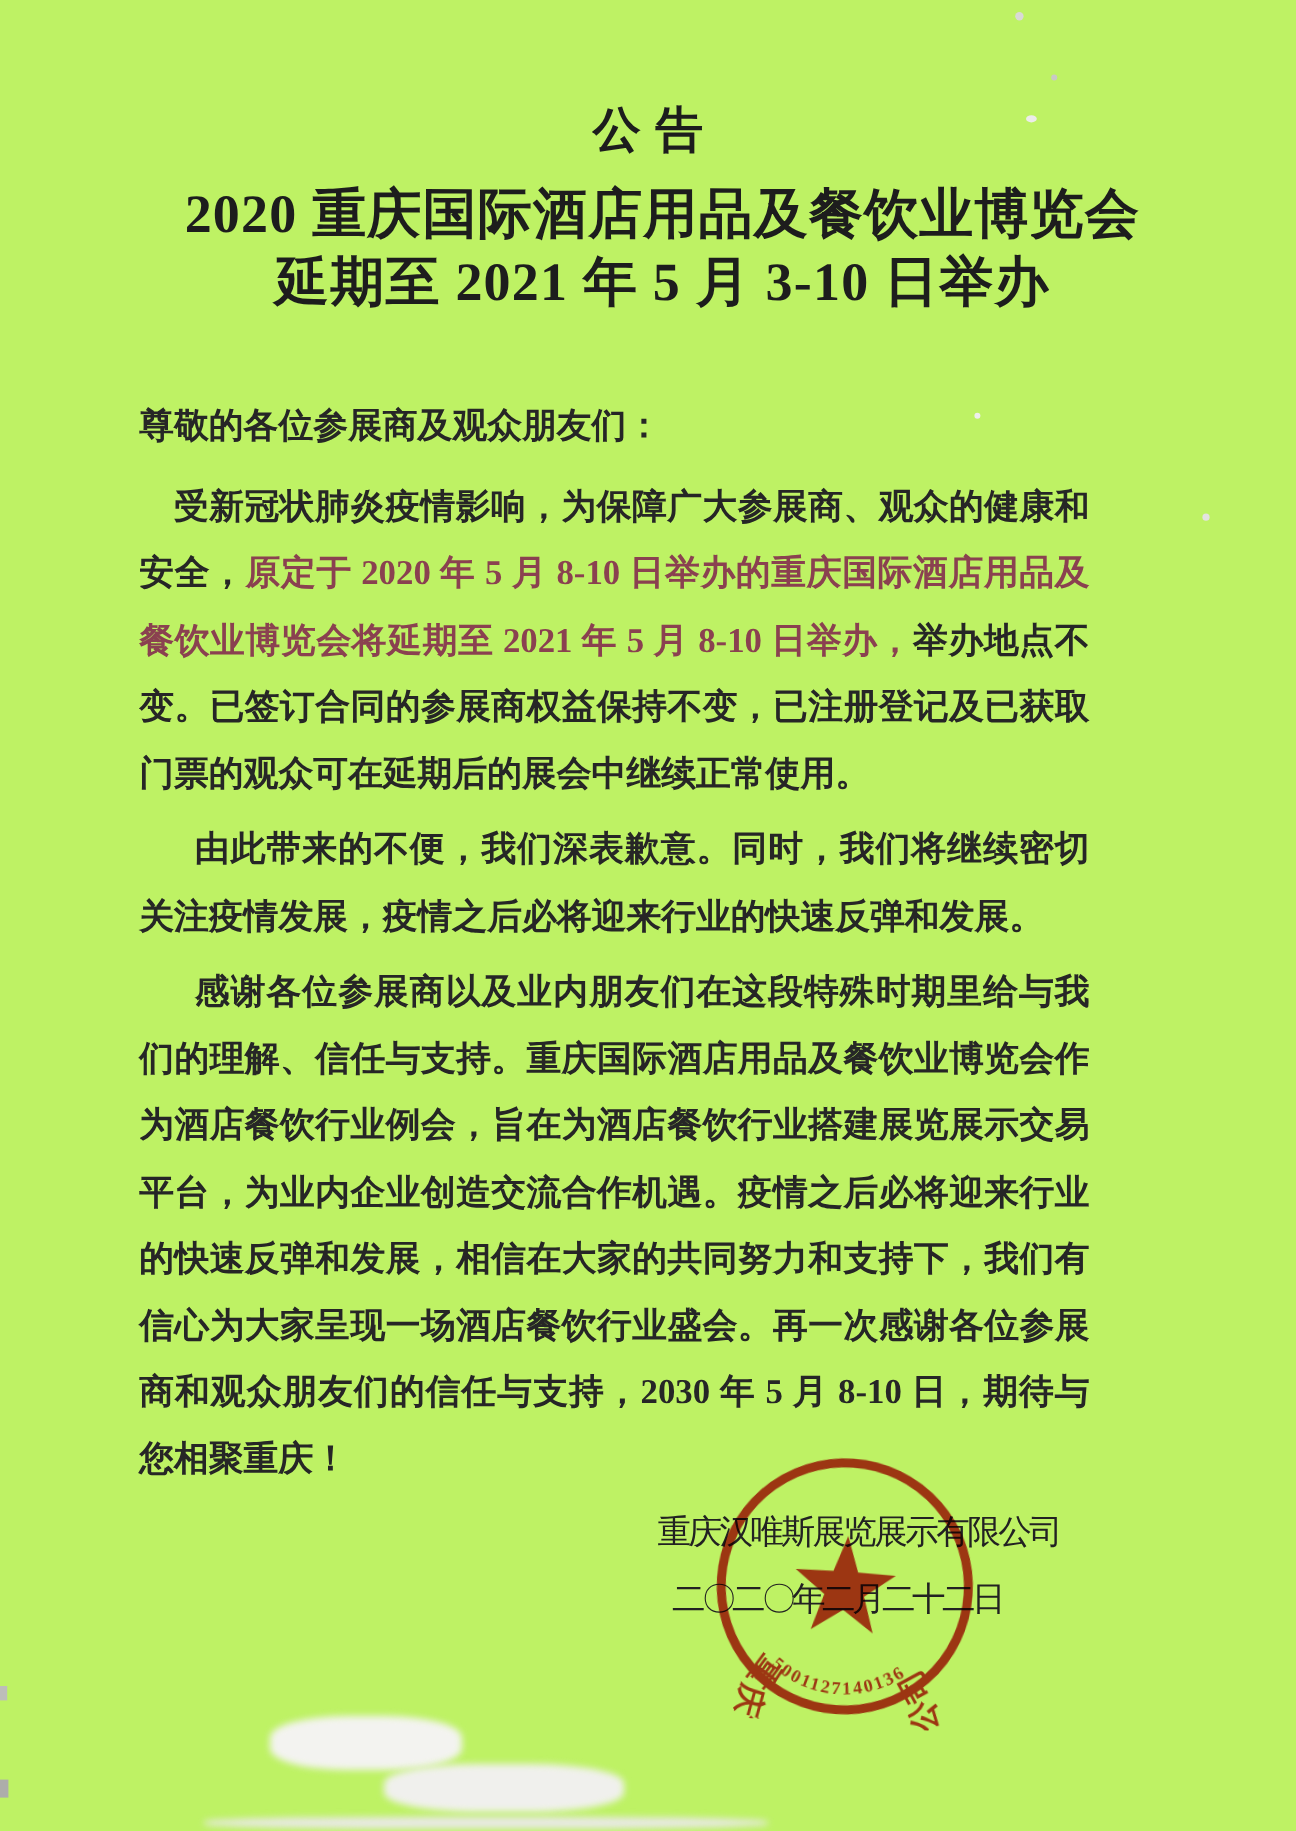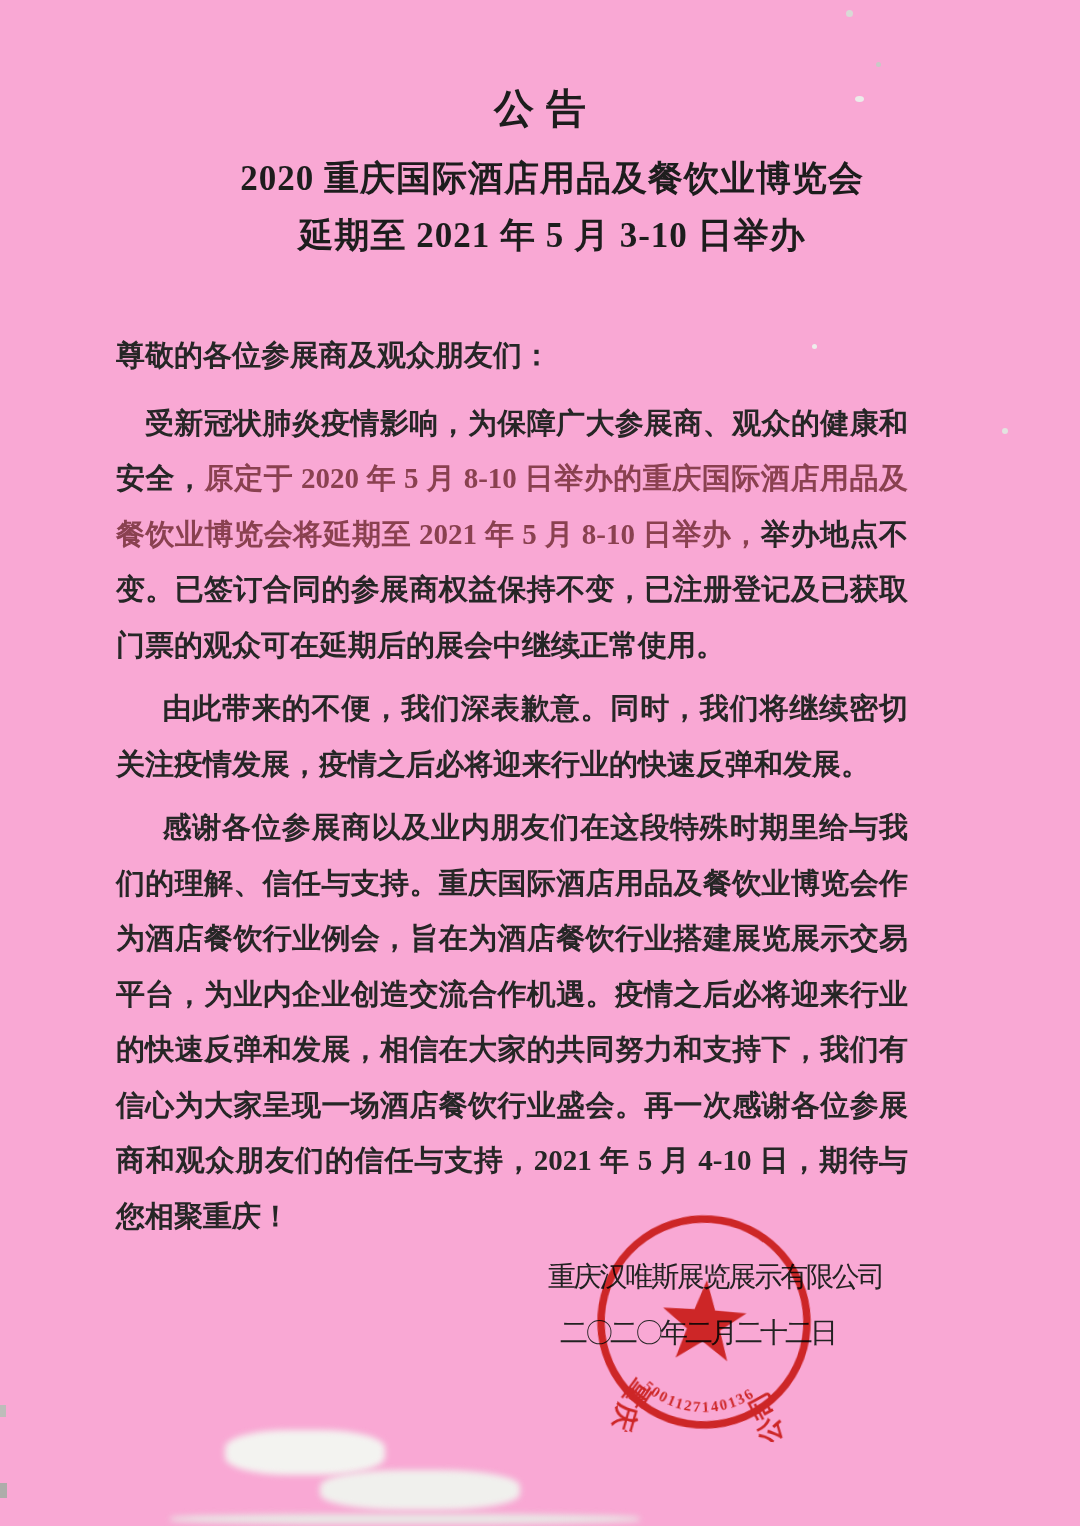--- a/index.html
+++ b/index.html
@@ -9,36 +9,36 @@
   }
   html,body{margin:0;padding:0;}
   body{
     width:1080px;height:1526px;
     background:#f2f2f0;
     font-family:"Liberation Serif","DejaVu Serif",serif;
   }
   .page{
     position:relative;
     width:1080px;height:1526px;
-    background:#f9a8d4;
+    background:#bef264;
     color:var(--body-color);
     overflow:hidden;
   }
   
   .header{ text-align:center; padding-top:86px; }
   .doc-title{
     margin:0 0 18px 0;
     font-size:40px; line-height:46px;
     font-weight:bold;
     letter-spacing:12px;
     text-indent:12px;
     color:#1d1d1d;
   }
   .subtitle{
-    font-size:35px; line-height:57px;
+    font-size:45px; line-height:57px;
     font-weight:bold;
     letter-spacing:1px;
     color:#1d1d1d;
     margin-left:24px;
   }
   
   .body{
     margin:64px 0 0 116px;
     width:792px;
     font-size:29px;
@@ -91,21 +91,21 @@
   <div class="header">
     <h1 class="doc-title">公告</h1>
     <div class="subtitle">2020 重庆国际酒店用品及餐饮业博览会</div>
     <div class="subtitle">延期至 2021 年 5 月 3-10 日举办</div>
   </div>
 
   <div class="body">
     <p class="salutation">尊敬的各位参展商及观众朋友们：</p>
     <p class="indent-sm"><span>受新冠状肺炎疫情影响，为保障广大参展商、观众的健康和安全，</span><span class="highlight">原定于 2020 年 5 月 8-10 日举办的重庆国际酒店用品及餐饮业博览会将延期至 2021 年 5 月 8-10 日举办，</span><span>举办地点不变。已签订合同的参展商权益保持不变，已注册登记及已获取门票的观众可在延期后的展会中继续正常使用。</span></p>
     <p class="indent">由此带来的不便，我们深表歉意。同时，我们将继续密切关注疫情发展，疫情之后必将迎来行业的快速反弹和发展。</p>
-    <p class="indent">感谢各位参展商以及业内朋友们在这段特殊时期里给与我们的理解、信任与支持。重庆国际酒店用品及餐饮业博览会作为酒店餐饮行业例会，旨在为酒店餐饮行业搭建展览展示交易平台，为业内企业创造交流合作机遇。疫情之后必将迎来行业的快速反弹和发展，相信在大家的共同努力和支持下，我们有信心为大家呈现一场酒店餐饮行业盛会。再一次感谢各位参展商和观众朋友们的信任与支持，2021 年 5 月 4-10 日，期待与您相聚重庆！</p>
+    <p class="indent">感谢各位参展商以及业内朋友们在这段特殊时期里给与我们的理解、信任与支持。重庆国际酒店用品及餐饮业博览会作为酒店餐饮行业例会，旨在为酒店餐饮行业搭建展览展示交易平台，为业内企业创造交流合作机遇。疫情之后必将迎来行业的快速反弹和发展，相信在大家的共同努力和支持下，我们有信心为大家呈现一场酒店餐饮行业盛会。再一次感谢各位参展商和观众朋友们的信任与支持，2030 年 5 月 8-10 日，期待与您相聚重庆！</p>
   </div>
 
   <div class="sig-company">重庆汉唯斯展览展示有限公司</div>
   <div class="sig-date">二〇二〇年二月二十二日</div>
 
   <svg class="stamp" viewBox="0 0 230 230" xmlns="http://www.w3.org/2000/svg">
     <defs>
       <path id="arcTop" d="M 56.3,173.7 A 83,83 0 1 0 173.7,173.7" fill="none"></path>
       <path id="arcBottom" d="M 25,115 A 90,90 0 0 0 205,115" fill="none"></path>
     </defs>

